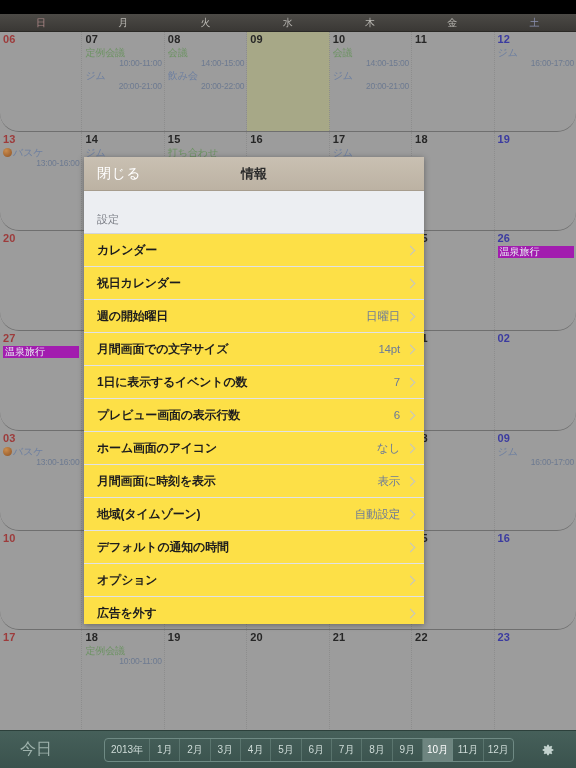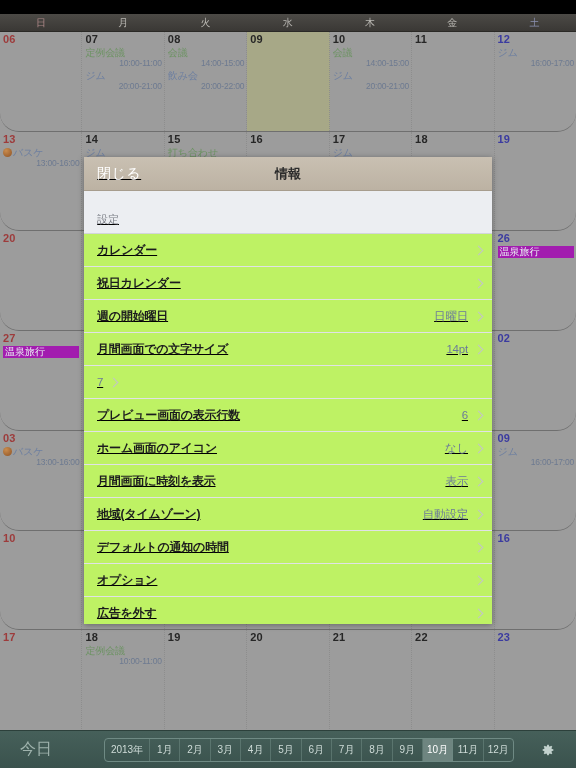--- a/index.html
+++ b/index.html
@@ -84,24 +84,23 @@
   }
   .seg:last-child { border-right:none; }
   .seg.year { flex:1.5 0 0; }
   .seg.selected { background:#6e8580; color:#ffffff; }
   #gear-button {
     width:56px; display:flex; align-items:center; justify-content:center;
   }
 
   
   #modal {
-    position:absolute; left:84px; top:157px; width:408px; height:467px;
+    position:absolute; left:84px; top:157px; width:340px; height:467px;
     background:#ffffff; overflow:hidden;
     box-shadow:0 1px 6px rgba(0,0,0,.35);
-    text-decoration:underline;
   }
   #modal-navbar {
     height:34px; width:100%;
     background:linear-gradient(to bottom,#c9c0b2,#bcb2a3);
     border-bottom:1px solid #a79d8e;
     position:relative; display:flex; align-items:center;
   }
   #modal-close-button {
     font-size:14px; color:#ffffff; margin-left:13px; letter-spacing:.5px;
   }
@@ -110,21 +109,21 @@
     font-size:13px; font-weight:bold; color:#2b2b2b;
   }
   #settings-scroll { width:100%; height:433px; background:#eceef2; }
   #section-header {
     height:42px; display:flex; align-items:flex-end; padding:0 0 6px 13px;
     font-size:11px; color:#7a7d85;
   }
   #settings-list { background:#ffffff; border-top:1px solid #d3d5da; }
   .row {
     height:33px; display:flex; align-items:center; padding:0 10px 0 13px;
-    border-bottom:1px solid #e0e2e6; background:#bef264;
+    border-bottom:1px solid #e0e2e6; background:#fde047;
   }
   .row:last-child { border-bottom:none; }
   .row-label { flex:1 0 0; font-size:12px; font-weight:bold; color:#1c1c1e; letter-spacing:-.2px; }
   .row-value { font-size:11.5px; color:#6b7a99; margin-right:7px; letter-spacing:-.2px; }
   .chev {
     width:7px; height:7px; border-right:1.6px solid #c2c4c9; border-top:1.6px solid #c2c4c9;
     transform:rotate(45deg); flex:0 0 auto;
   }
 </style>
 </head>
@@ -409,20 +408,21 @@
           <div class="row-label">週の開始曜日</div>
           <div class="row-value">日曜日</div>
           <div class="chev"></div>
         </div>
         <div class="row">
           <div class="row-label">月間画面での文字サイズ</div>
           <div class="row-value">14pt</div>
           <div class="chev"></div>
         </div>
         <div class="row">
+          <div class="row-label">1日に表示するイベントの数</div>
           <div class="row-value">7</div>
           <div class="chev"></div>
         </div>
         <div class="row">
           <div class="row-label">プレビュー画面の表示行数</div>
           <div class="row-value">6</div>
           <div class="chev"></div>
         </div>
         <div class="row">
           <div class="row-label">ホーム画面のアイコン</div>

